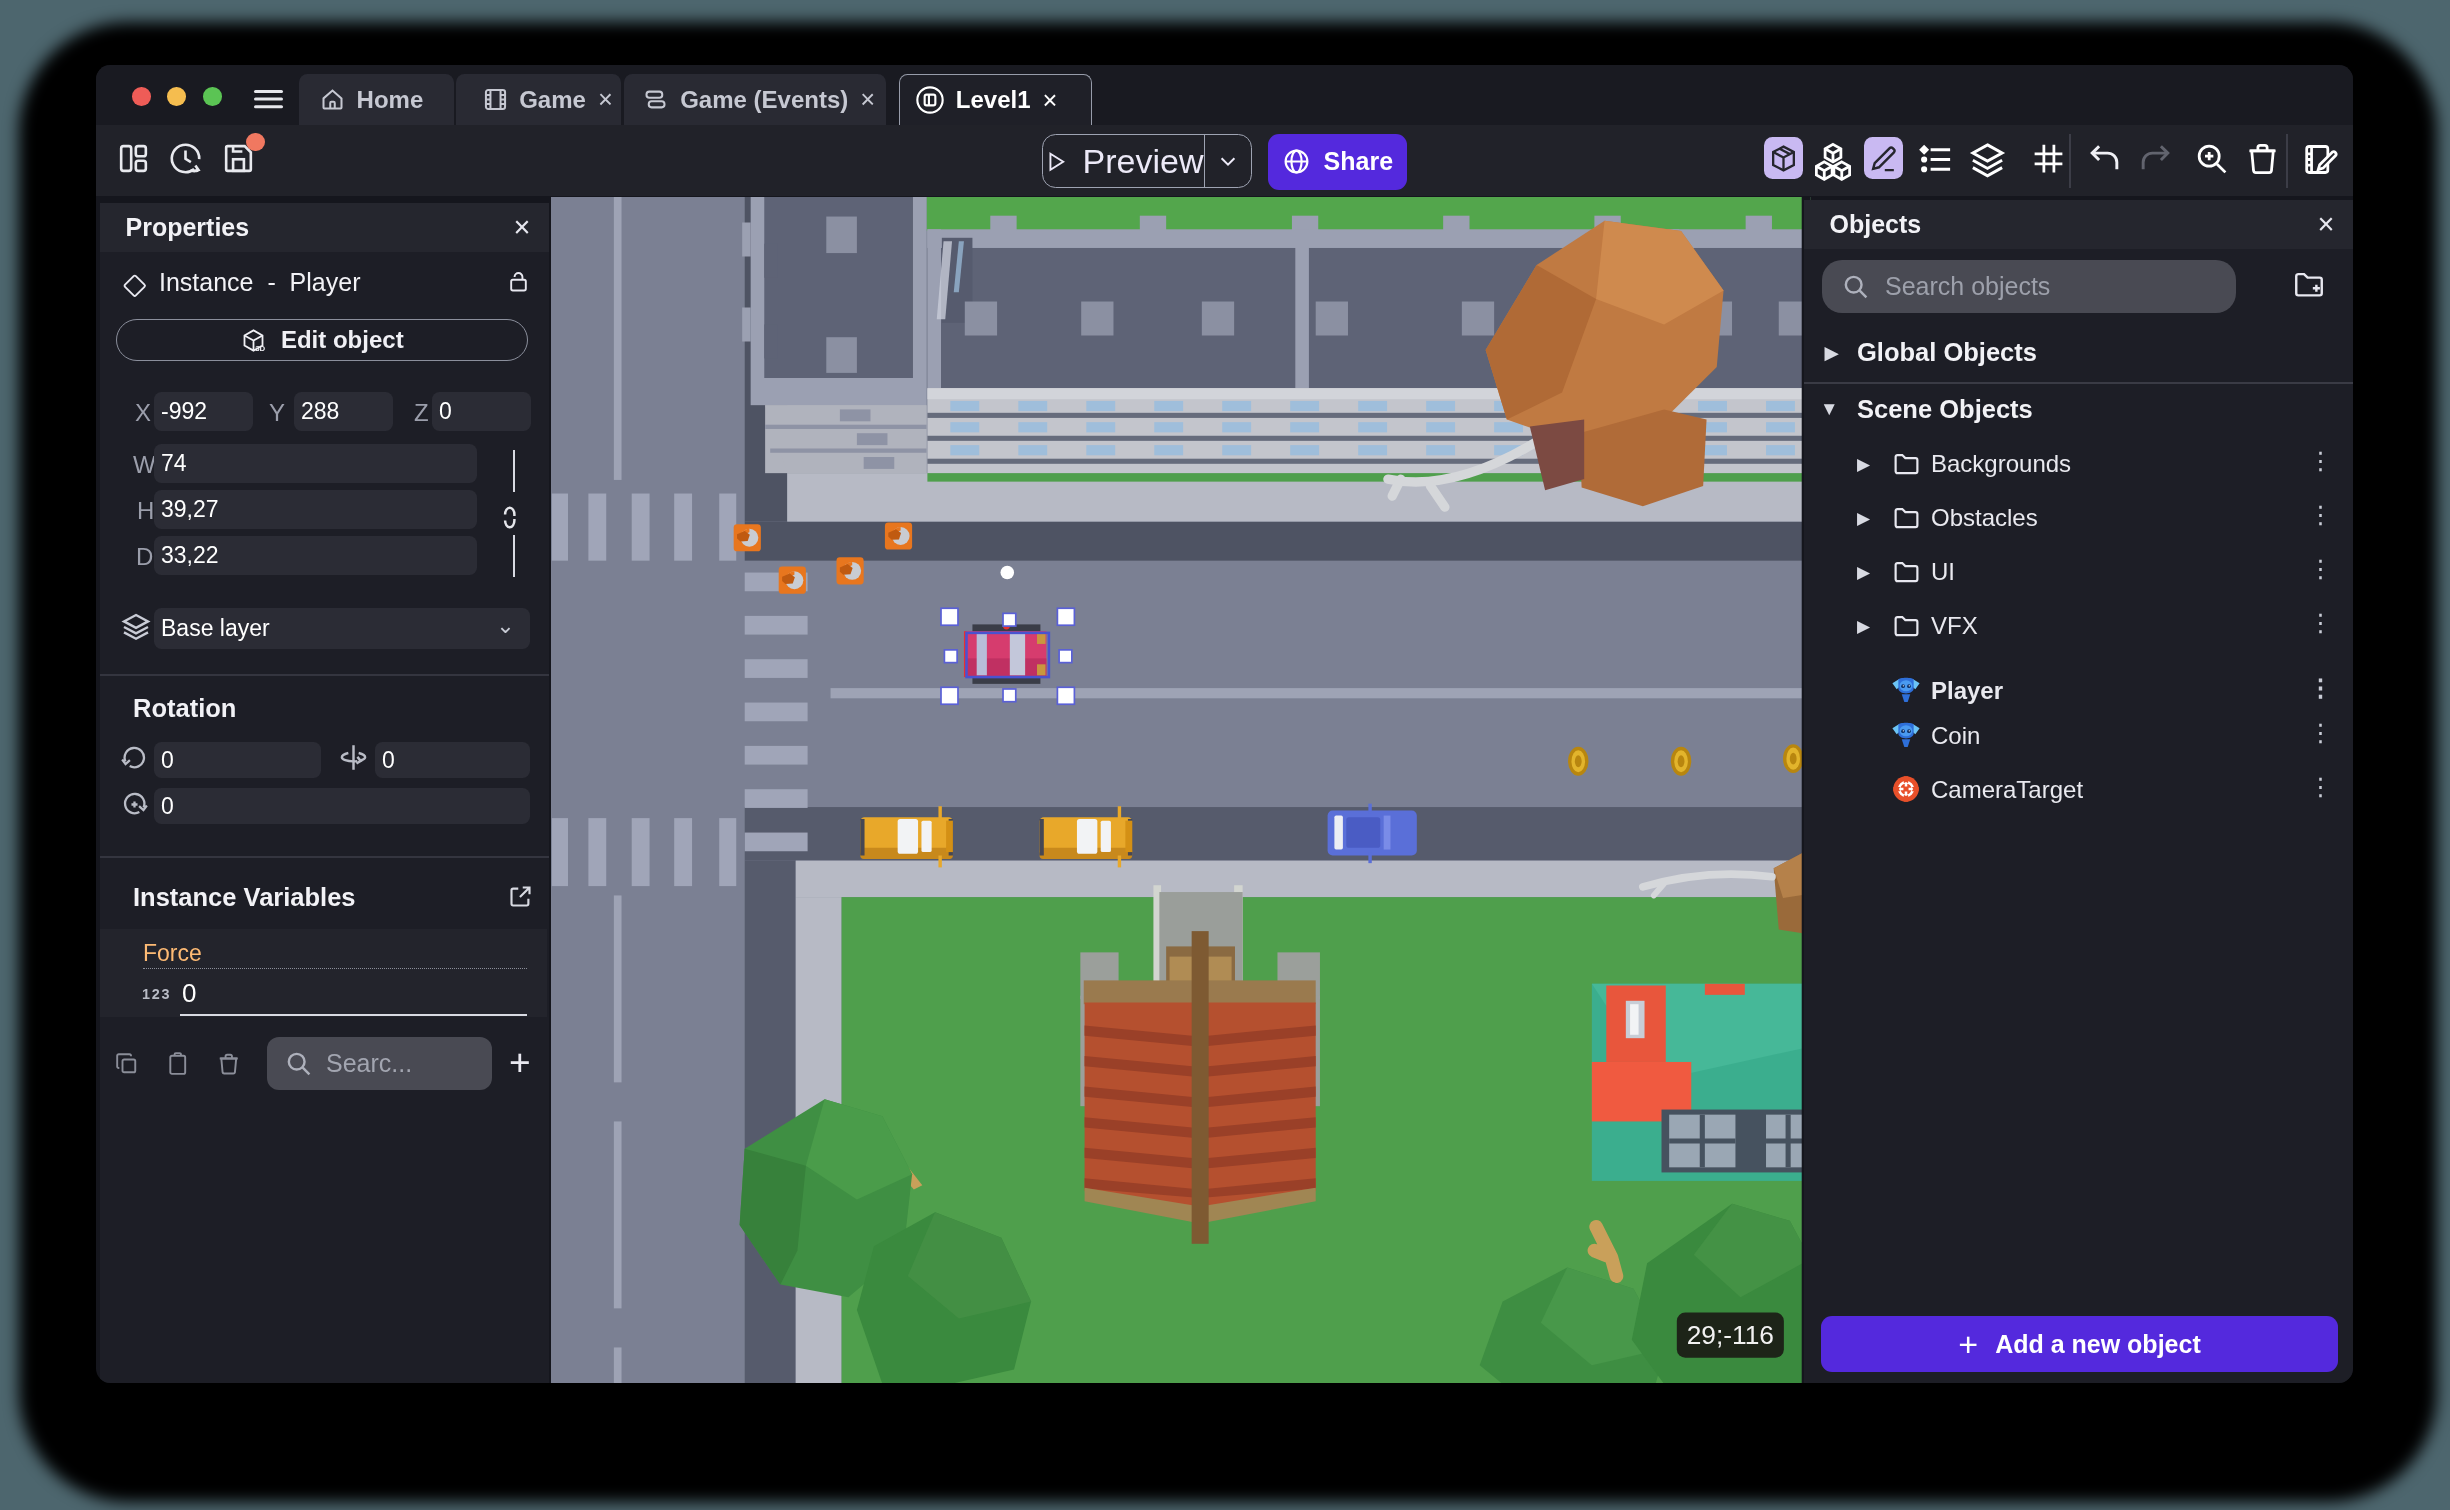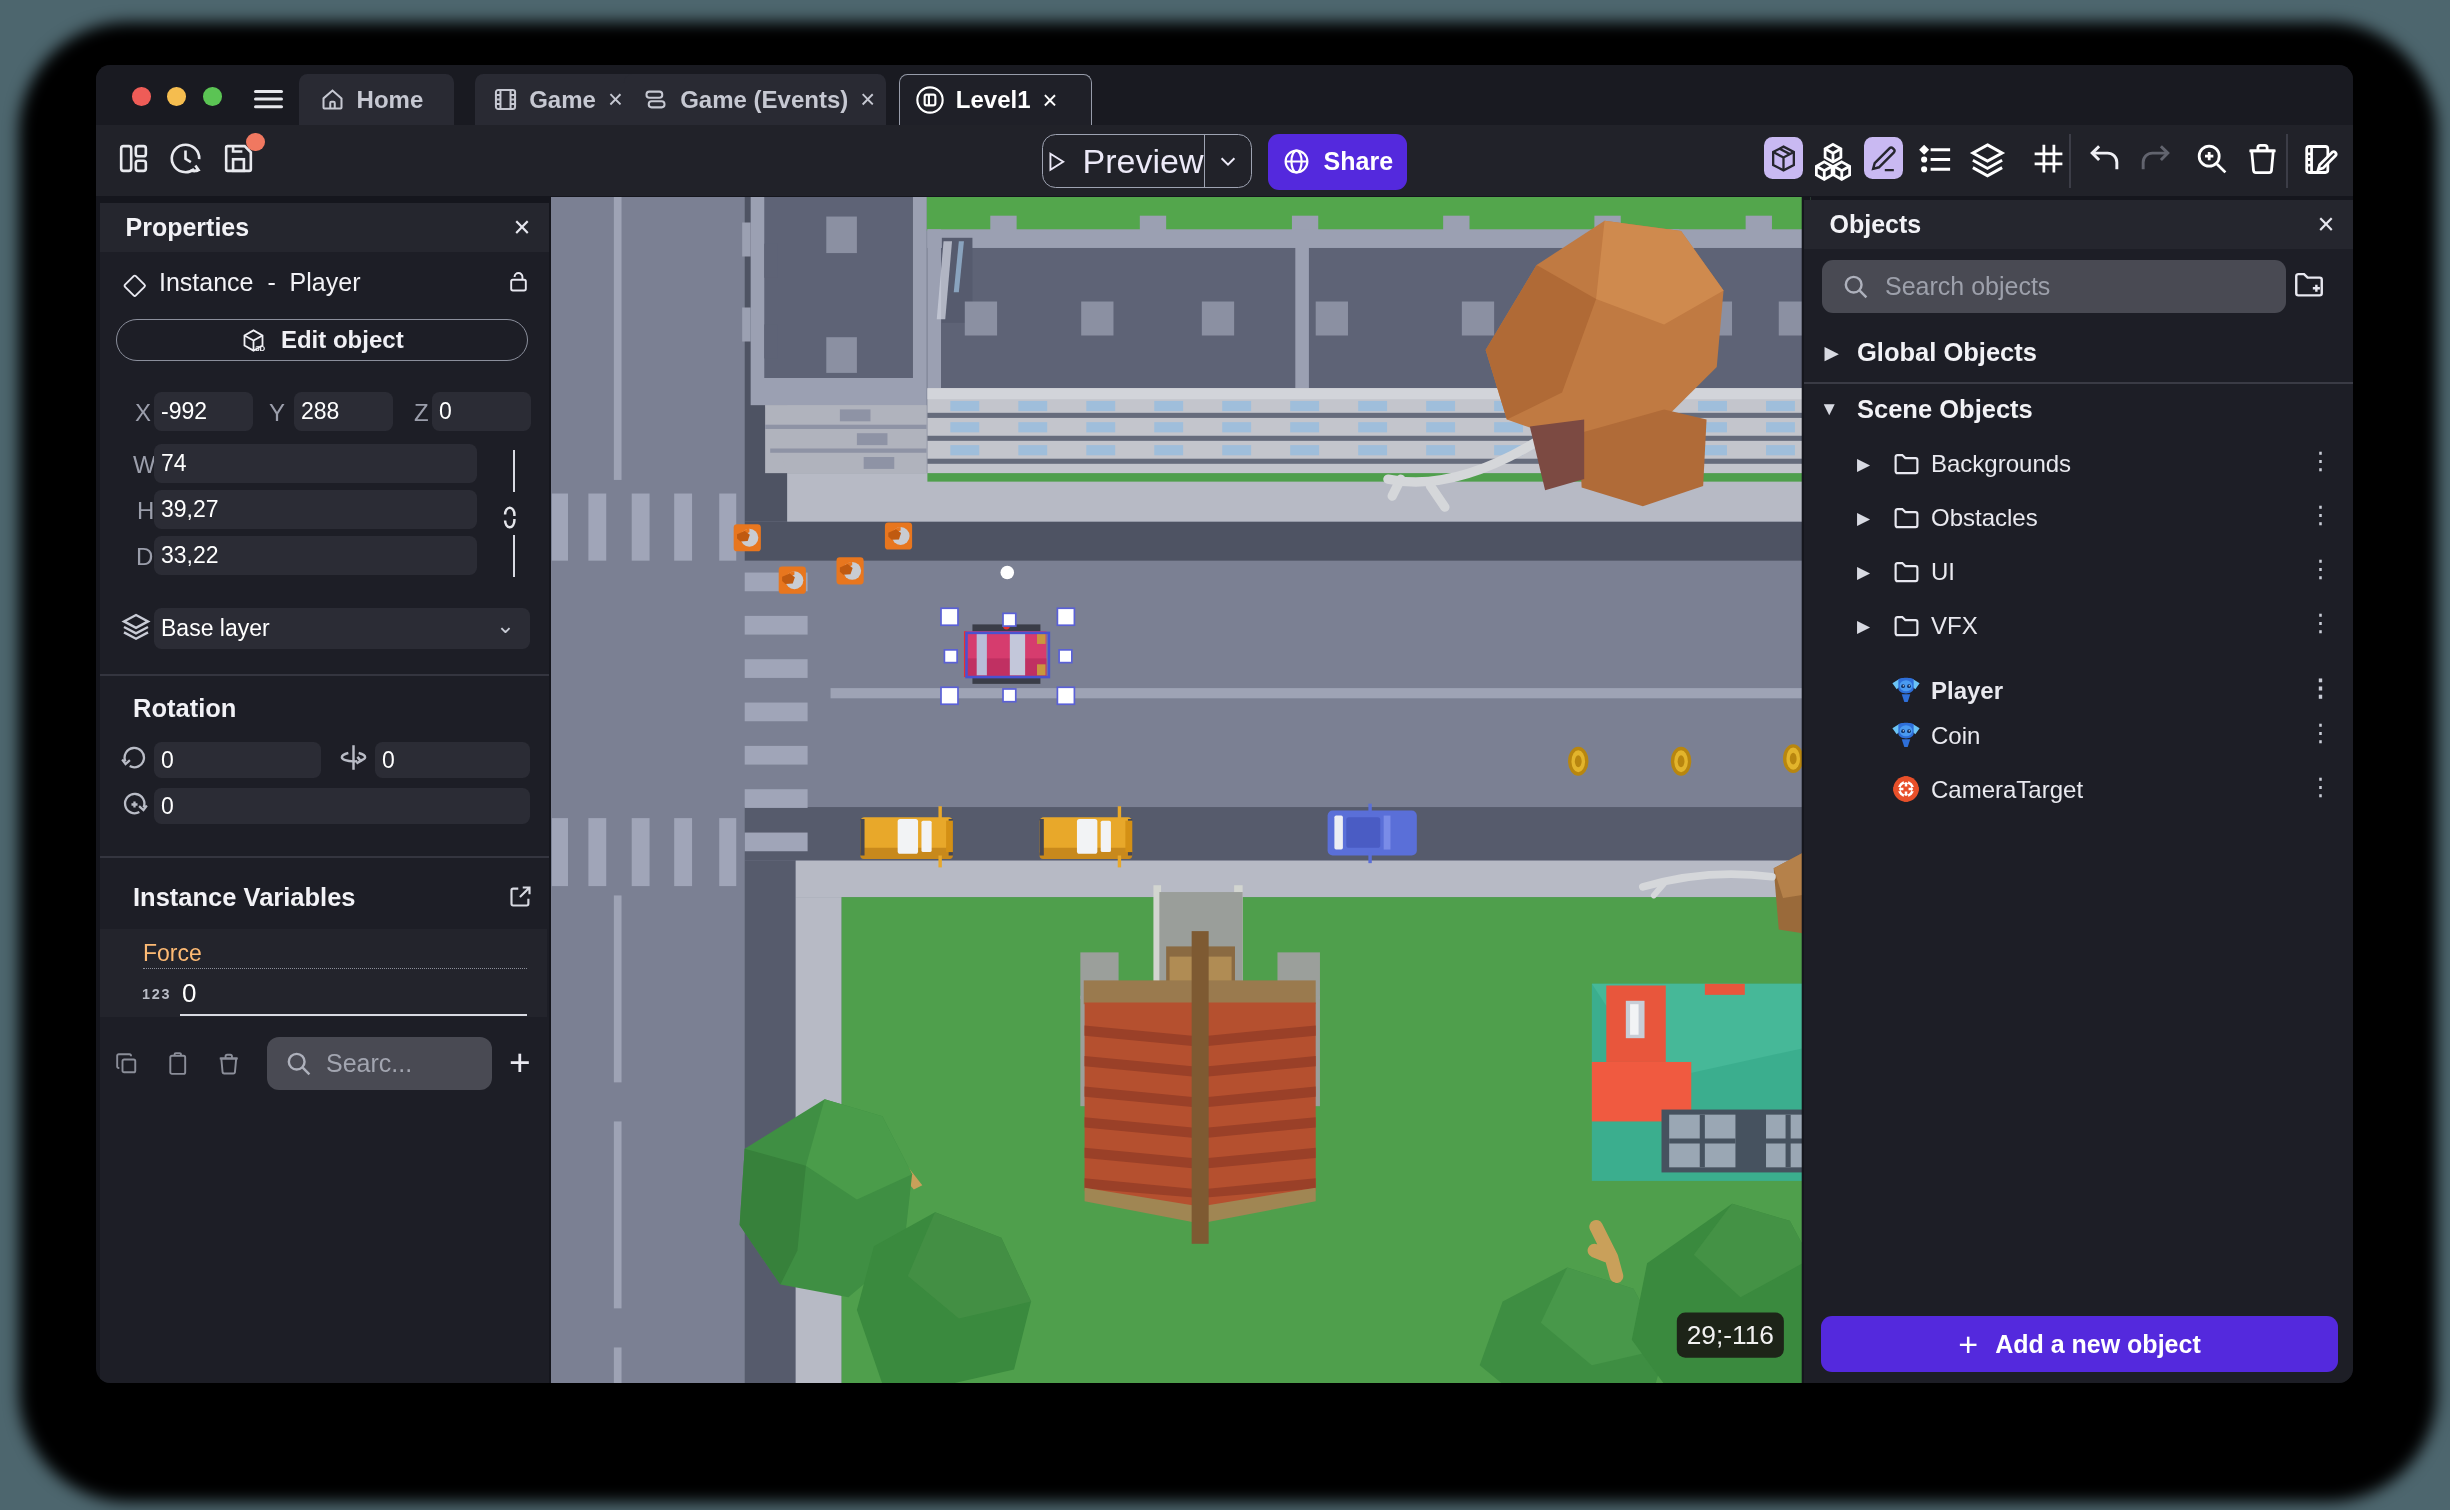--- a/index.html
+++ b/index.html
@@ -12,21 +12,21 @@
 #tl1 { left:36px; background:#ee5c57; }
 #tl2 { left:71px; background:#f5bd4f; }
 #tl3 { left:107px; background:#5bc454; }
 #burger { position:absolute; left:158px; top:25px; width:29px; height:3.4px; background:#e6e7ec; border-radius:1.7px;
   box-shadow:0 7.6px 0 #e6e7ec, 0 15.3px 0 #e6e7ec; }
 .tab { position:absolute; top:9.3px; height:51px; background:#292a33; border-radius:8.5px 8.5px 0 0; display:flex; align-items:center; color:#c6c8d2; font-size:24px; font-weight:700; }
 .tab svg { flex:0 0 auto; }
 .tab .tx { margin:0 12px 0 10.2px; }
 .tab .cl { font-weight:400; font-size:25.5px; color:#c6c8d2; margin-right:13.6px; }
 #tabHome { left:203px; width:155px; padding-left:20.4px; white-space:nowrap; }
-#tabGame { left:360px; width:165px; padding-left:17px; white-space:nowrap;margin-left:19px; }
+#tabGame { left:360px; width:165px; padding-left:26px; white-space:nowrap; }
 #tabEvents { left:528px; width:262px; padding-left:17px; white-space:nowrap; }
 #tabLevel { left:803px; width:193px; padding-left:13.6px; white-space:nowrap; background:#1f2028; border:1.7px solid #979caa; border-bottom:none; color:#fff; }
 
 #toolbar { position:absolute; left:0; top:60px; width:100%; height:71px; background:#212229; }
 .ticon { position:absolute; top:15.3px; }
 #pvBtn { position:absolute; left:946px; top:9.3px; width:210px; height:54px; border:1.7px solid #9ea3b2; border-radius:13.6px; display:flex; }
 #pvMain { flex:1; display:flex; align-items:center; justify-content:center; gap:13.6px; color:#ece9f7; font-weight:400; font-size:34px; border-right:1.7px solid #9ea3b2; }
 #pvArrow { width:46px; display:flex; align-items:center; justify-content:center; }
 #shareBtn { position:absolute; left:1172px; top:8.5px; width:139px; height:56px; background:#5429dd; border-radius:11px; display:flex; align-items:center; justify-content:center; gap:12.7px; color:#fff; font-weight:700; font-size:25px; }
 .chip { position:absolute; top:12px; width:39px; height:42px; background:#c9b9f2; border-radius:8.5px; display:flex; align-items:center; justify-content:center; }
@@ -638,21 +638,21 @@
           </svg>
         <div style="position:absolute; left:59px; top:12px; font-size:25px; color:#a2a5b0;">Searc...</div>
       </div>
       <div style="position:absolute; left:409px; top:839px; font-size:37px; font-weight:300; color:#e8e8f0;">+</div>
     </div>
   </div>
   <div class="panel" id="objPanel">
     <div class="phead">Objects<span class="phx">×</span></div>
     <div id="opBody">
 
-      <div style="position:absolute; left:18px; top:60px; width:464px; height:53px; background:#494a53; border-radius:11px;">
+      <div style="position:absolute; left:18px; top:60px; width:414px; height:53px; background:#494a53; border-radius:20px;">
         <svg class="icn" style="left:18.7px; top:12px" width="29" height="29" viewBox="0 0 24 24" fill="none" stroke="#aeb1bc" stroke-width="2">
             <circle cx="10.5" cy="10.5" r="6.5"></circle>
             <path d="M15.5 15.5 21 21"></path>
           </svg>
         <div style="position:absolute; left:63px; top:12px; font-size:25px; color:#9da0ab;">Search objects</div>
       </div>
       <svg class="icn" style="left:488px; top:67px" width="34" height="34" viewBox="0 0 24 24" fill="none" stroke="#e8e8f0" stroke-width="1.7">
           <path d="M3 6.5A1.5 1.5 0 0 1 4.5 5h4l2.5 2.5h8.5A1.5 1.5 0 0 1 21 9v9.5a1.5 1.5 0 0 1-1.5 1.5h-15A1.5 1.5 0 0 1 3 18.5z"></path>
           <path d="M17.2 12.5v5M14.7 15h5"></path>
         </svg>

